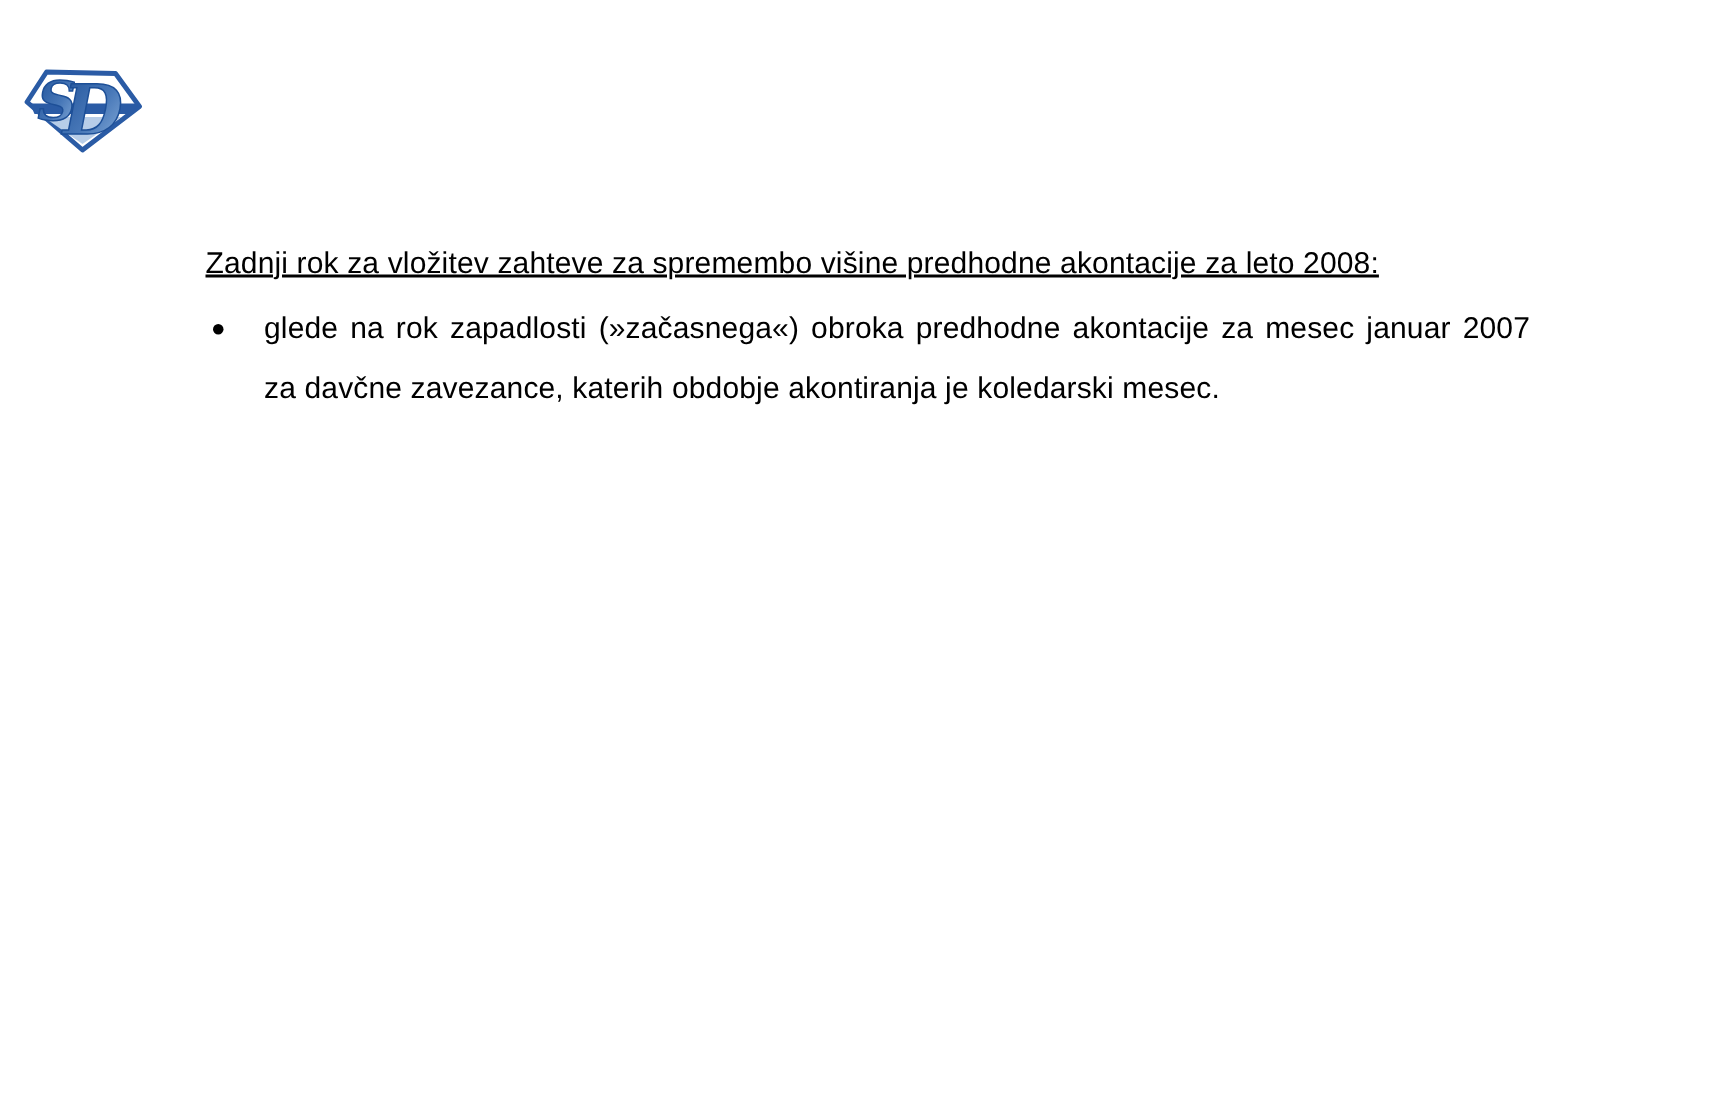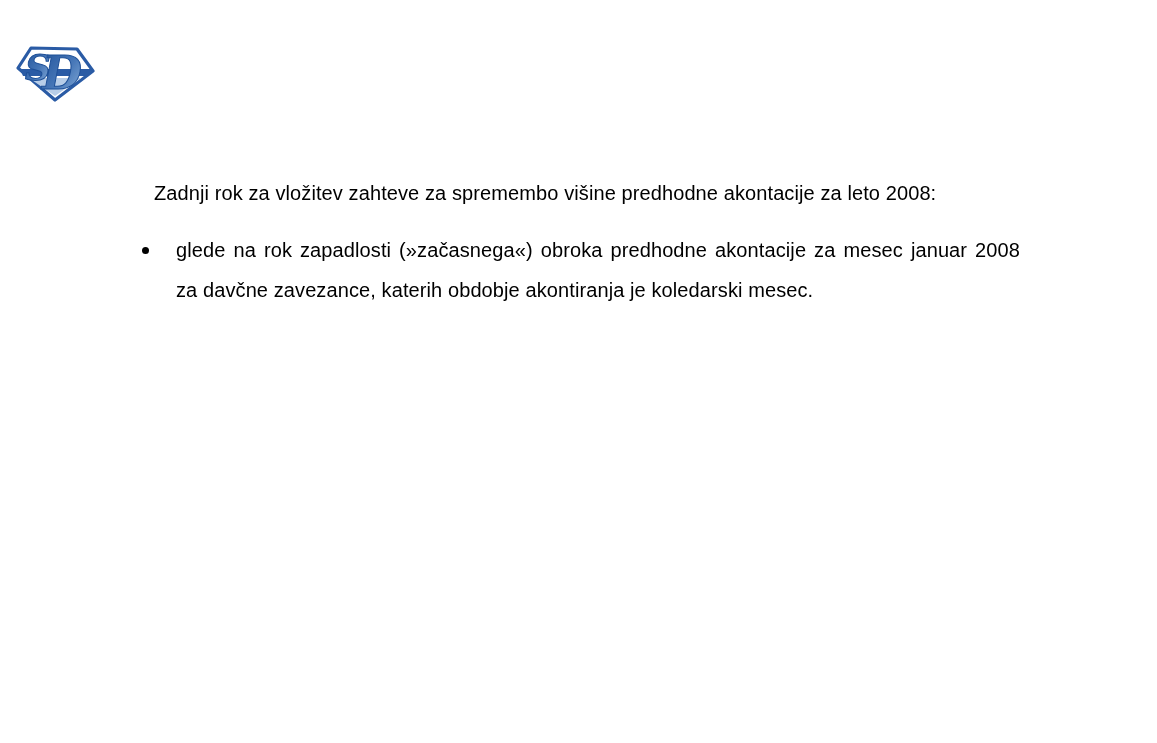--- a/index.html
+++ b/index.html
@@ -32,21 +32,22 @@
     position: absolute;
     left: 137px;
     top: 156px;
     width: 883px;
     font-size: 20px;
     line-height: 40px;
     text-align: justify;
     letter-spacing: 0.1px;
   }
   .content p {
-    margin: 17px;
+    margin: 0;
+    text-decoration: underline;
   }
   .content ul {
     list-style: none;
     margin: 3px 0 0 0;
     padding: 0;
   }
   .content li {
     position: relative;
     padding-left: 39px;
   }
@@ -80,18 +81,18 @@
       <text x="9" y="36" font-family="'DejaVu Serif', serif" font-style="italic" font-weight="bold" font-size="36" fill="url(#lg)" stroke="#1d4f97" stroke-width="1">S</text>
       <text x="26" y="45" font-family="'DejaVu Serif', serif" font-style="italic" font-weight="bold" font-size="46" fill="url(#lg)" stroke="#1d4f97" stroke-width="1">D</text>
     </svg>
   </div>
 
   <div class="content">
     <p>Zadnji rok za vložitev zahteve za spremembo višine predhodne akontacije za leto 2008:</p>
     <ul>
       <li>
         <span class="bullet-dot"></span>
-        <span>glede na rok zapadlosti (»začasnega«) obroka predhodne akontacije za mesec januar 2008 za davčne zavezance, katerih obdobje akontiranja je koledarski mesec.</span>
+        <span>glede na rok zapadlosti (»začasnega«) obroka predhodne akontacije za mesec januar 2007 za davčne zavezance, katerih obdobje akontiranja je koledarski mesec.</span>
       </li>
     </ul>
   </div>
 
 </div>
 
 </body></html>

